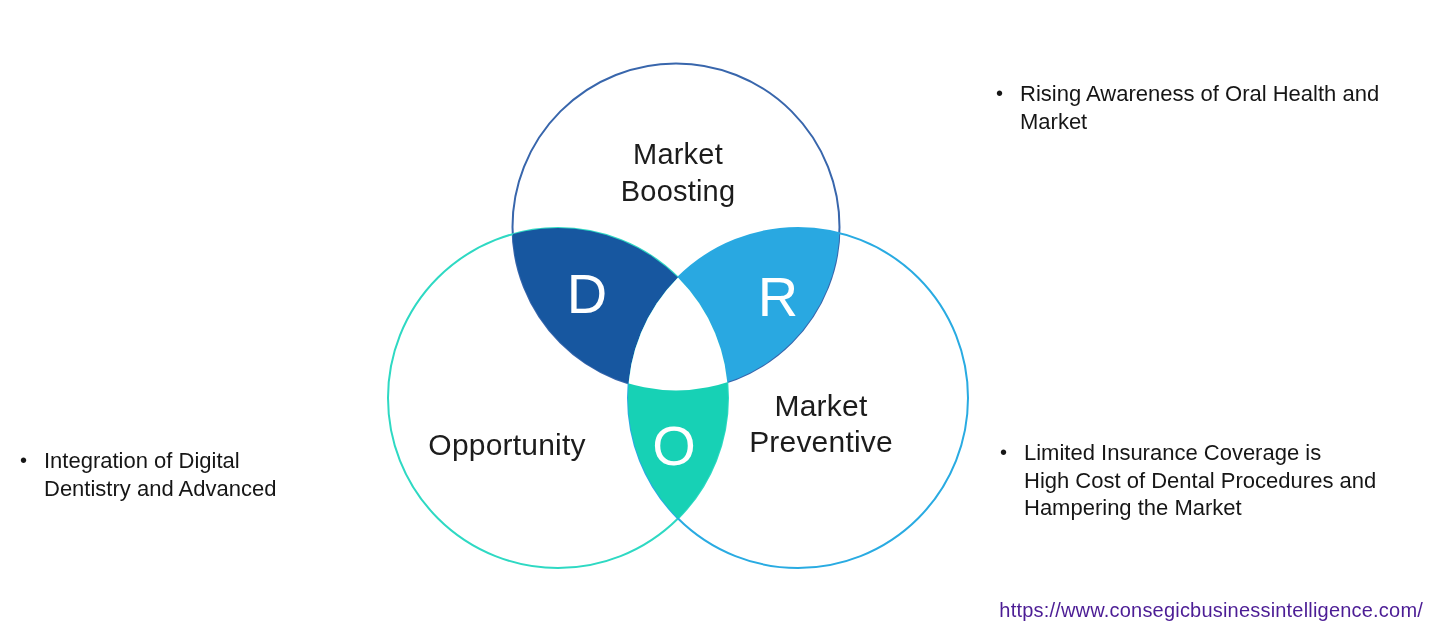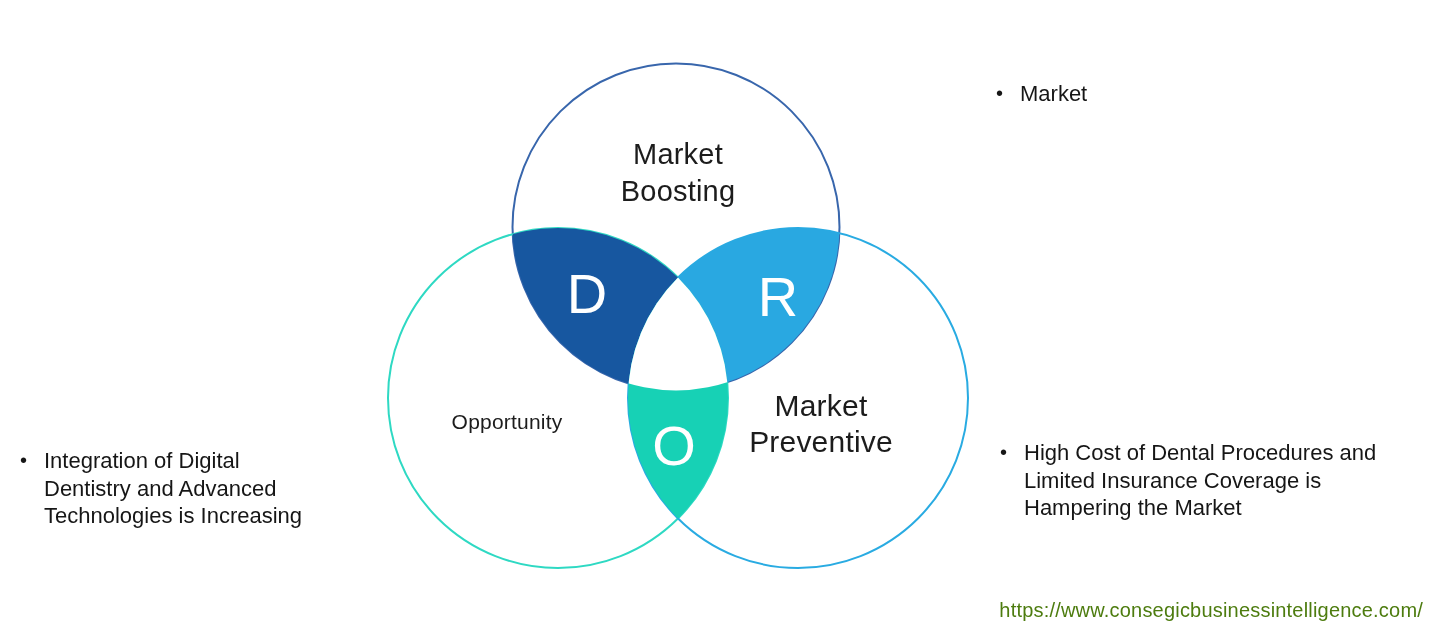--- a/index.html
+++ b/index.html
@@ -51,21 +51,21 @@
     width: 24px;
     flex: 0 0 24px;
     font-size: 20px;
     line-height: 27.5px;
   }
   .footer-url {
     position: absolute;
     top: 599px;
     right: 30px;
     font-size: 20px;
-    color: #4d7c0f;
+    color: #4c1d95;
     letter-spacing: 0.2px;
   }
 </style>
 </head>
 <body>
 
 <div class="stage">
 
   <svg class="venn-svg" viewBox="0 0 1453 643" xmlns="http://www.w3.org/2000/svg">
     <defs>
@@ -92,53 +92,53 @@
         <circle cx="676" cy="227" r="163.5" fill="#ffffff"></circle>
       </g>
     </g>
   </svg>
 
   <div class="circle-label" style="left:578px; top:136px; width:200px;">
     <div>Market</div>
     <div>Boosting</div>
   </div>
 
-  <div class="circle-label" style="left:397px; top:403px; width:220px; font-size:21px;">
+  <div class="circle-label" style="left:397px; top:426px; width:220px; font-size:30px;">
     <div>Opportunity</div>
   </div>
 
   <div class="circle-label" style="left:721px; top:388px; width:200px; font-size:30px; line-height:36px;">
     <div>Market</div>
     <div>Preventive</div>
   </div>
 
   <div class="region-letter" style="left:587px; top:294px;">D</div>
   <div class="region-letter" style="left:778px; top:297px;">R</div>
   <div class="region-letter" style="left:674px; top:446px;">O</div>
 
   <div class="note" style="left:996px; top:80px; width:420px;">
     <span class="bullet">•</span>
     <div>
+      <div>Rising Awareness of Oral Health and</div>
       <div>Market</div>
     </div>
   </div>
 
   <div class="note" style="left:20px; top:447px; width:360px;">
     <span class="bullet">•</span>
     <div>
       <div>Integration of Digital</div>
       <div>Dentistry and Advanced</div>
-      <div>Technologies is Increasing</div>
     </div>
   </div>
 
   <div class="note" style="left:1000px; top:439px; width:420px;">
     <span class="bullet">•</span>
     <div>
+      <div>Limited Insurance Coverage is</div>
       <div>High Cost of Dental Procedures and</div>
-      <div>Limited Insurance Coverage is</div>
       <div>Hampering the Market</div>
     </div>
   </div>
 
   <div class="footer-url">https://www.consegicbusinessintelligence.com/</div>
 
 </div>
 
 </body></html>

